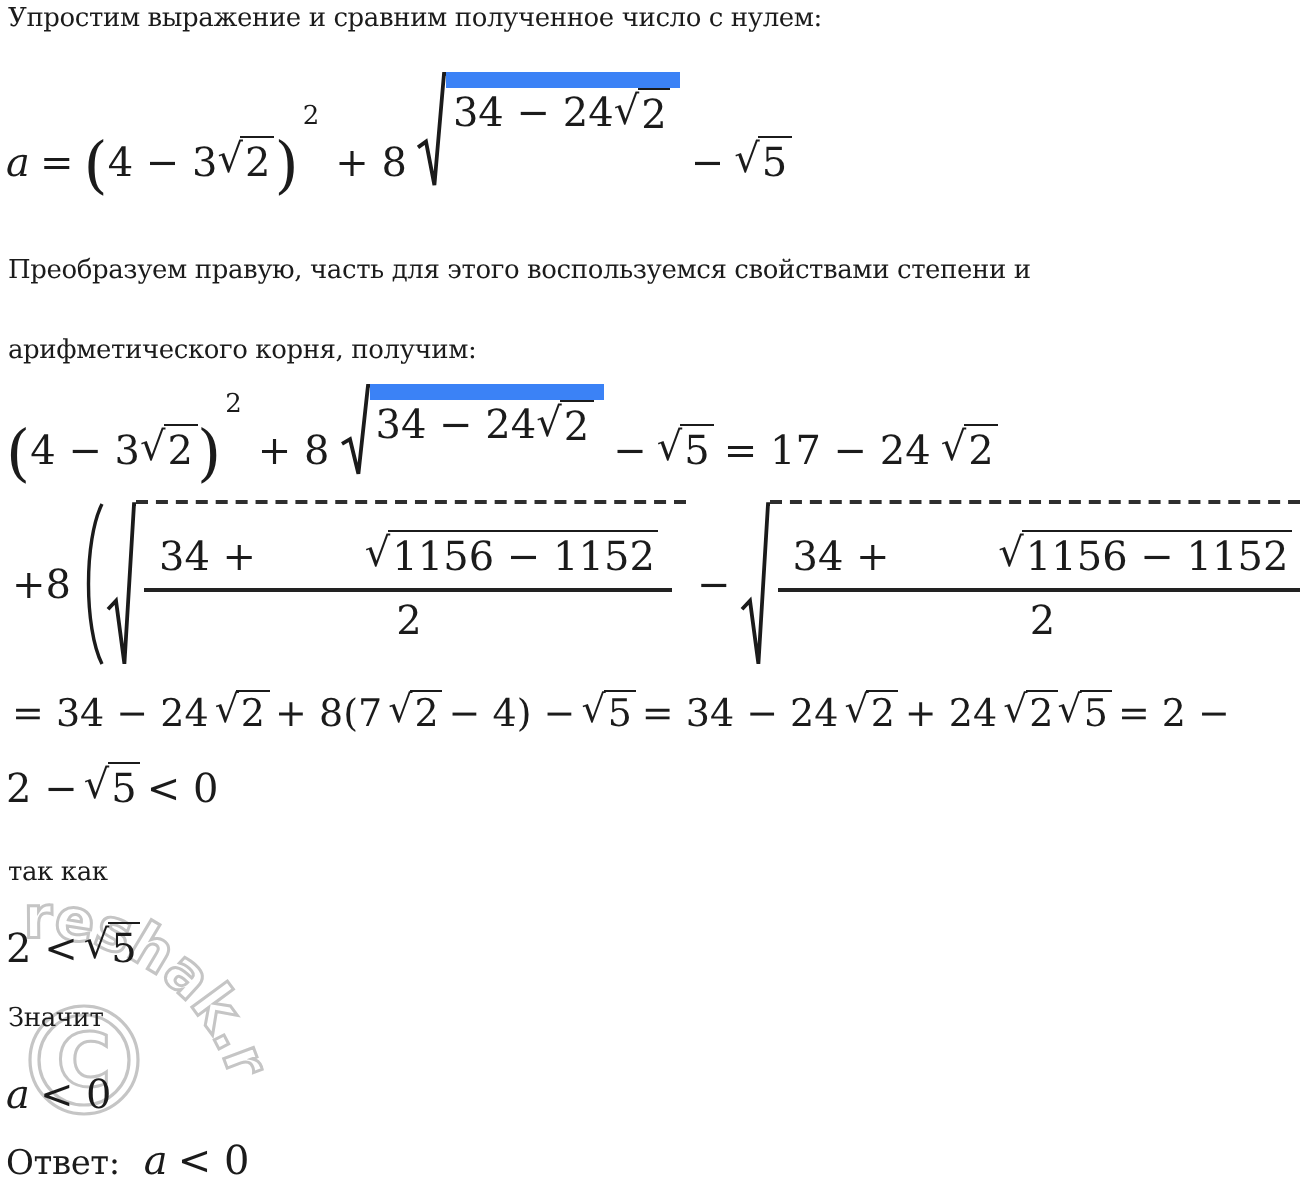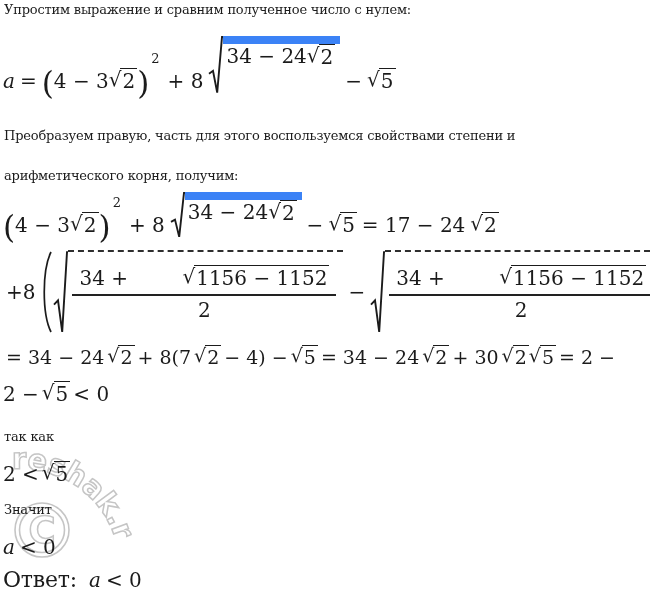--- a/index.html
+++ b/index.html
@@ -192,21 +192,21 @@
     <span class="op2">− 4) −</span>
     <span class="rt">
       <span class="rsign">√</span>
       <span class="rrad">5</span>
     </span>
     <span class="op2">= 34 − 24</span>
     <span class="rt">
       <span class="rsign">√</span>
       <span class="rrad">2</span>
     </span>
-    <span class="op2">+ 30</span>
+    <span class="op2">+ 24</span>
     <span class="rt">
       <span class="rsign">√</span>
       <span class="rrad">2</span>
     </span>
     <span class="rt">
       <span class="rsign">√</span>
       <span class="rrad">5</span>
     </span>
     <span class="op2">= 2 −</span>
 
@@ -236,18 +236,18 @@
   </div>
 
   <p class="txt" style="top:502px;">Значит</p>
 
   <div class="formula" style="top:536px;height:24px;">
     <span class="it">a</span>
     <span class="op">&lt; 0</span>
   </div>
 
   <div class="formula" style="top:567px;height:26px;">
-    <span style="font-size:22px;letter-spacing:-0.2px;">Ответ:</span>
+    <span style="font-size:17px;letter-spacing:-0.2px;">Ответ:</span>
     <span class="it" style="margin-left:12px;">a</span>
     <span class="op">&lt; 0</span>
   </div>
 
 </div>
 
 </body></html>

